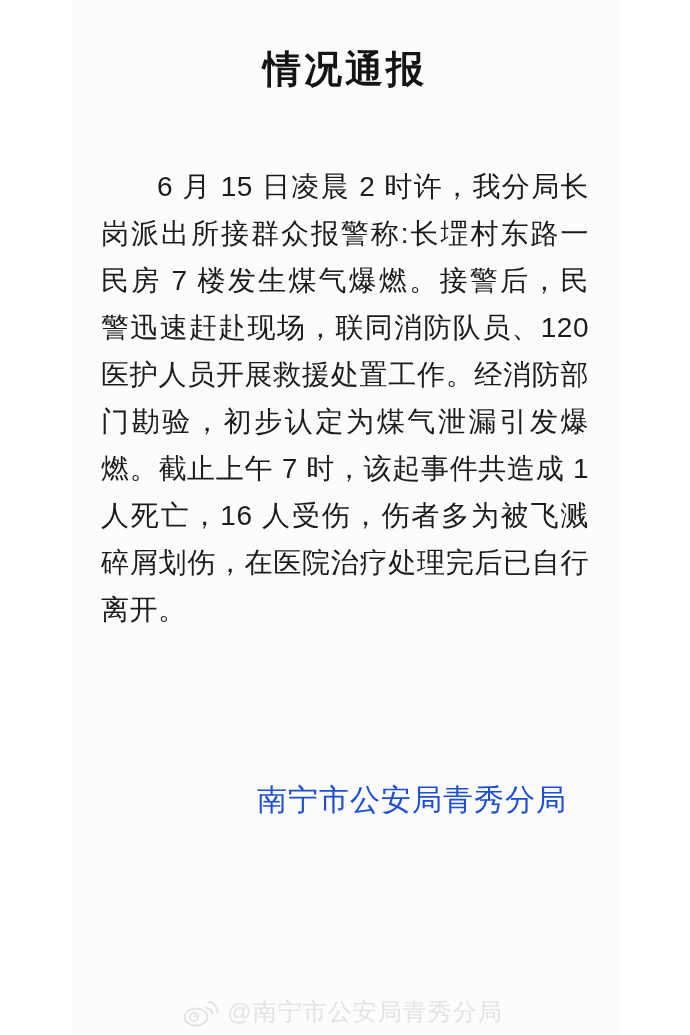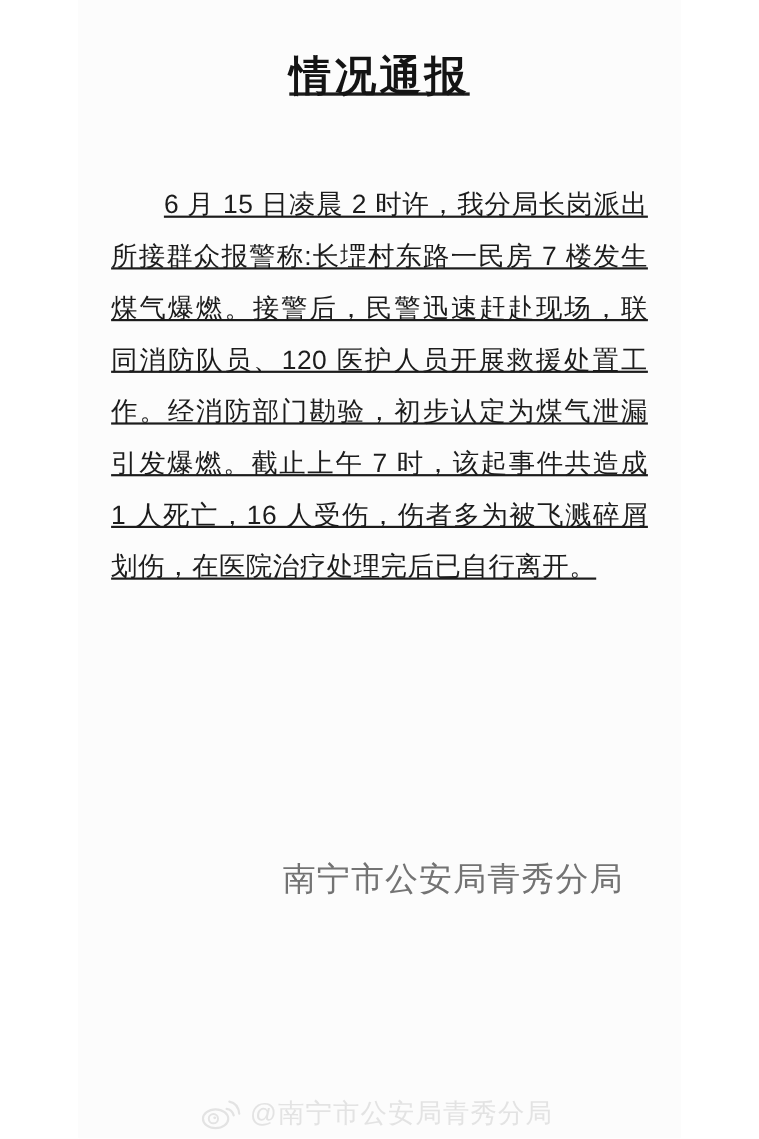--- a/index.html
+++ b/index.html
@@ -7,53 +7,52 @@
   body { font-family: "Liberation Sans", sans-serif; }
 
   .page {
     position: relative;
     width: 548px;
     height: 1035px;
     margin: 0 auto;
     background: #fcfcfc;
     color: #1c1c1c;
     overflow: hidden;
-    text-decoration: underline;
   }
 
   .title {
     padding-top: 44px;
     text-align: center;
     font-size: 38px;
     font-weight: bold;
     letter-spacing: 3px;
     color: #141414;
   }
 
   .body-text {
     margin: 68px 30px 0 30px;
-    font-size: 24px;
+    font-size: 28px;
     line-height: 47px;
     text-align: justify;
     letter-spacing: 0.5px;
   }
   .body-text p {
     text-indent: 2em;
     margin: 0;
   }
 
   .signature {
     position: absolute;
     top: 779px;
     right: 52px;
     text-align: center;
     font-size: 30px;
     line-height: 42px;
     letter-spacing: 1px;
-    color: #737373;
+    color: #1d4ed8;
   }
 
   .watermark {
     position: absolute;
     left: 0;
     right: 4px;
     top: 996px;
     display: flex;
     justify-content: center;
     align-items: center;

